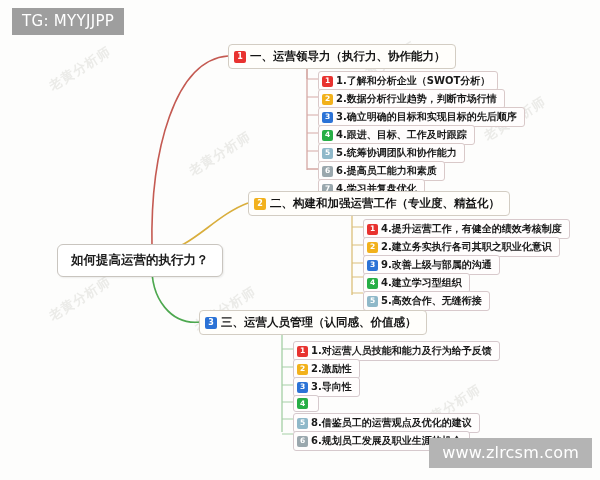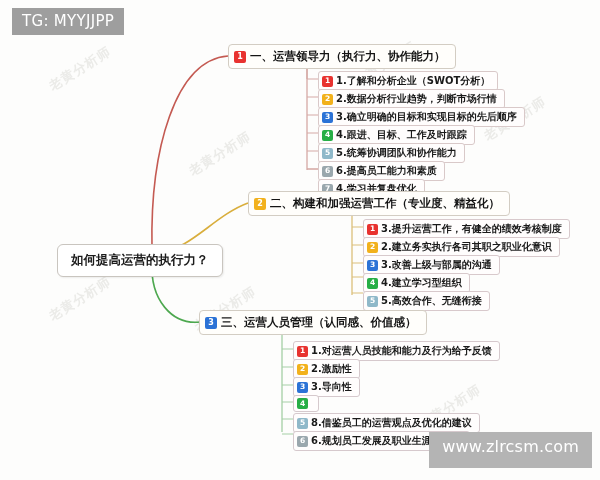--- a/index.html
+++ b/index.html
@@ -134,21 +134,21 @@
   }
 
   
   #site-wm {
     position: absolute;
     right: 8px;
     bottom: 12px;
     background: #b4b4b4;
     color: #ffffff;
     font-size: 16px;
-    padding: 5px 13px 12px 13px;
+    padding: 5px 13px 6px 13px;
     z-index: 6;
     letter-spacing: 0.2px;
     font-family: "DejaVu Sans", "Liberation Sans", sans-serif;
   }
 </style>
 </head>
 <body>
 
 <div id="canvas">
 
@@ -219,29 +219,29 @@
     <span class="node-text">4.学习并复盘优化</span>
   </div>
 
   <div class="node branch-node" style="left:248px; top:191px;">
     <span class="badge badge-lg" style="background:#f2b11c">2</span>
     <span class="node-text">二、构建和加强运营工作（专业度、精益化）</span>
   </div>
 
   <div class="node leaf-node g2" style="left:363px; top:219px;">
     <span class="badge" style="background:#e8322f">1</span>
-    <span class="node-text">3.提升运营工作，有健全的绩效考核制度</span>
+    <span class="node-text">4.提升运营工作，有健全的绩效考核制度</span>
   </div>
   <div class="node leaf-node g2" style="left:363px; top:237px;">
     <span class="badge" style="background:#f2b11c">2</span>
     <span class="node-text">2.建立务实执行各司其职之职业化意识</span>
   </div>
   <div class="node leaf-node g2" style="left:363px; top:255px;">
     <span class="badge" style="background:#2b72d6">3</span>
-    <span class="node-text">3.改善上级与部属的沟通</span>
+    <span class="node-text">9.改善上级与部属的沟通</span>
   </div>
   <div class="node leaf-node g2" style="left:363px; top:273px;">
     <span class="badge" style="background:#27ae46">4</span>
     <span class="node-text">4.建立学习型组织</span>
   </div>
   <div class="node leaf-node g2" style="left:363px; top:291px;">
     <span class="badge" style="background:#8fb8c9">5</span>
     <span class="node-text">5.高效合作、无缝衔接</span>
   </div>
 

